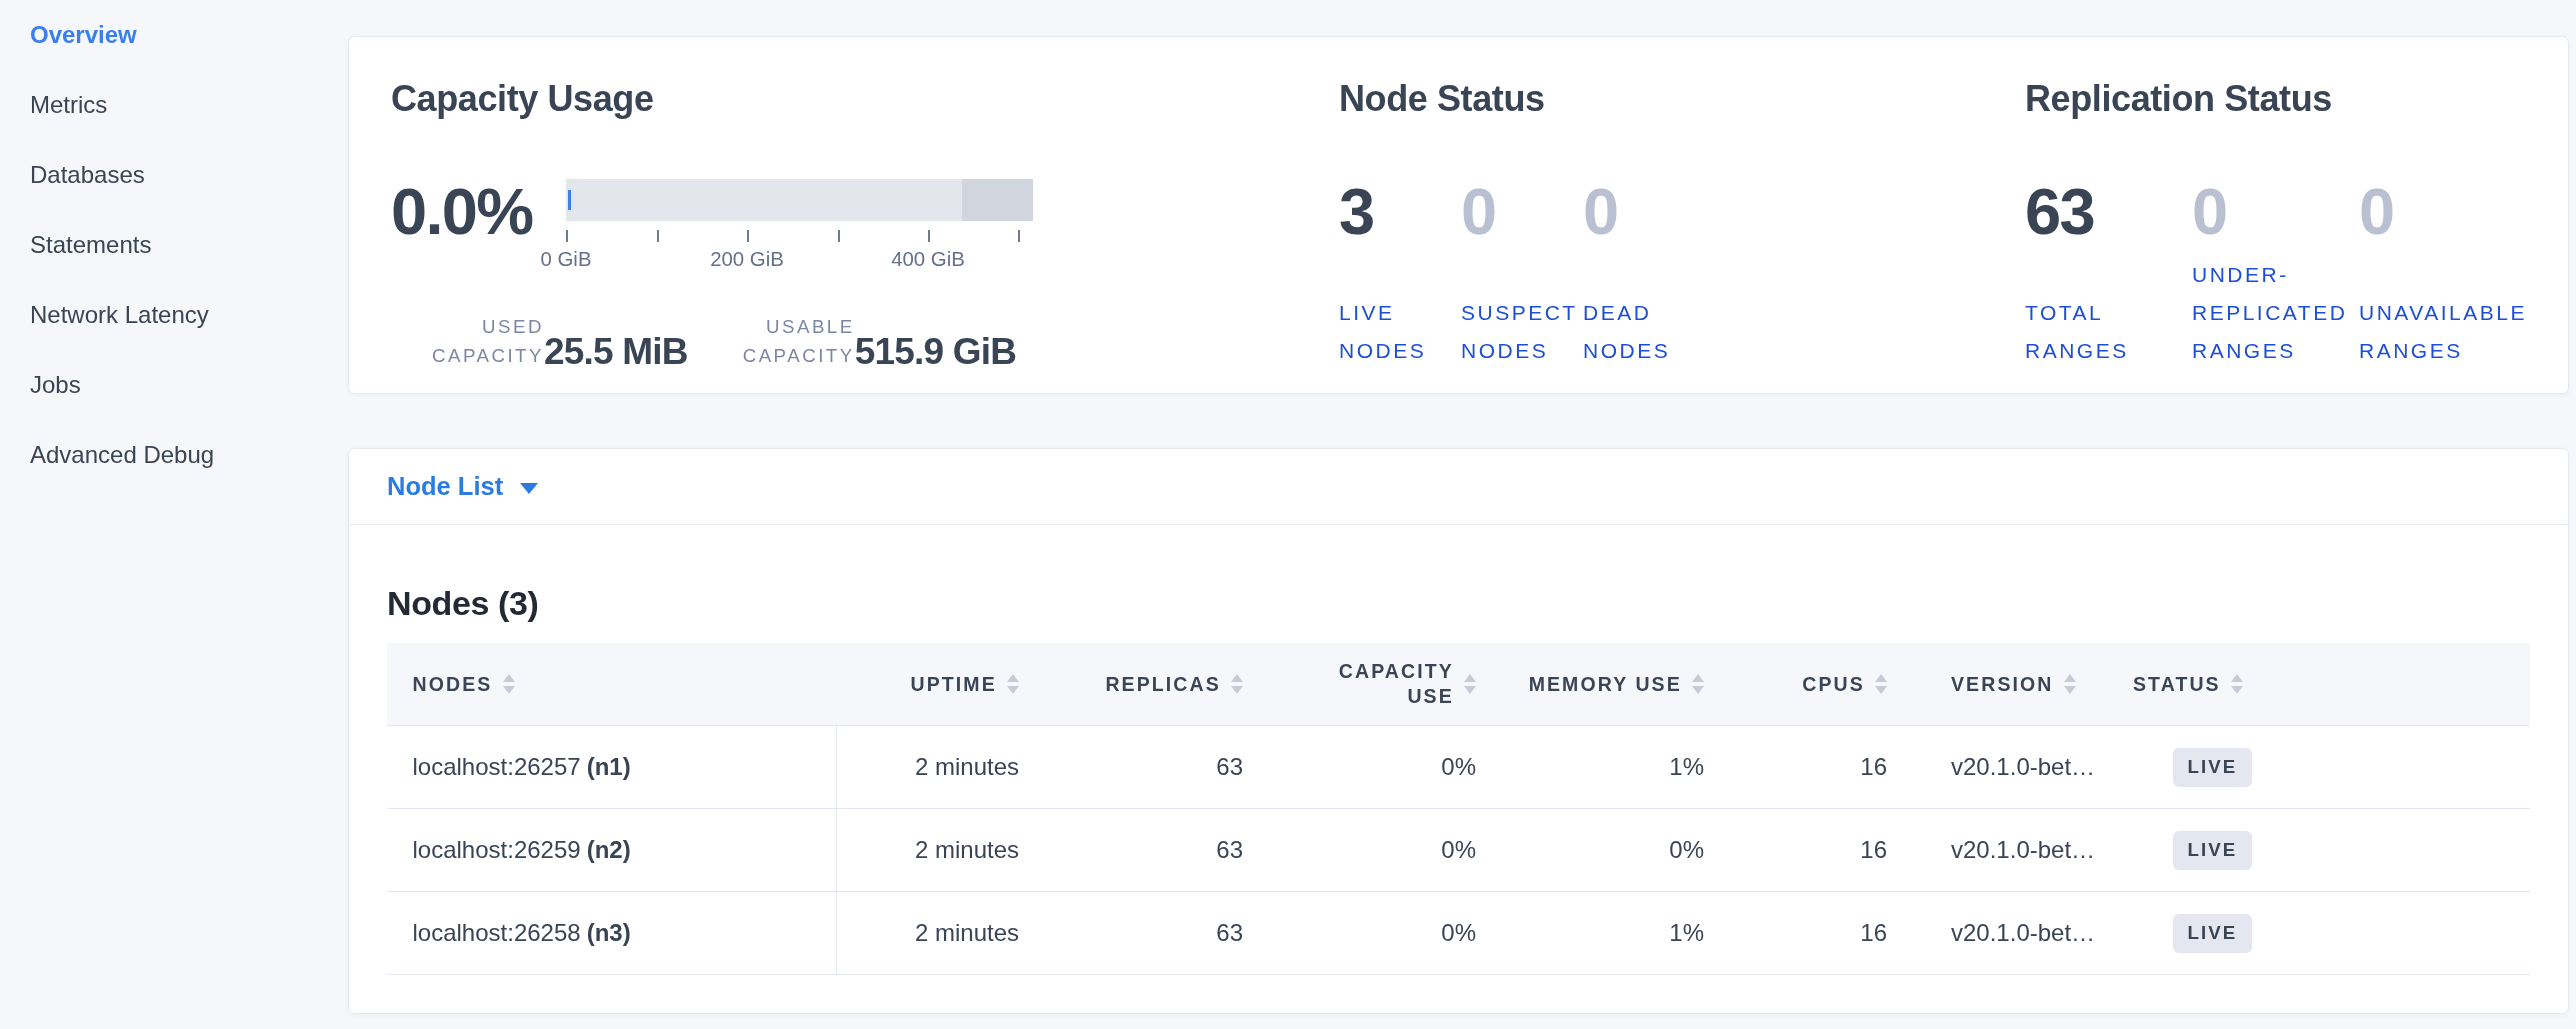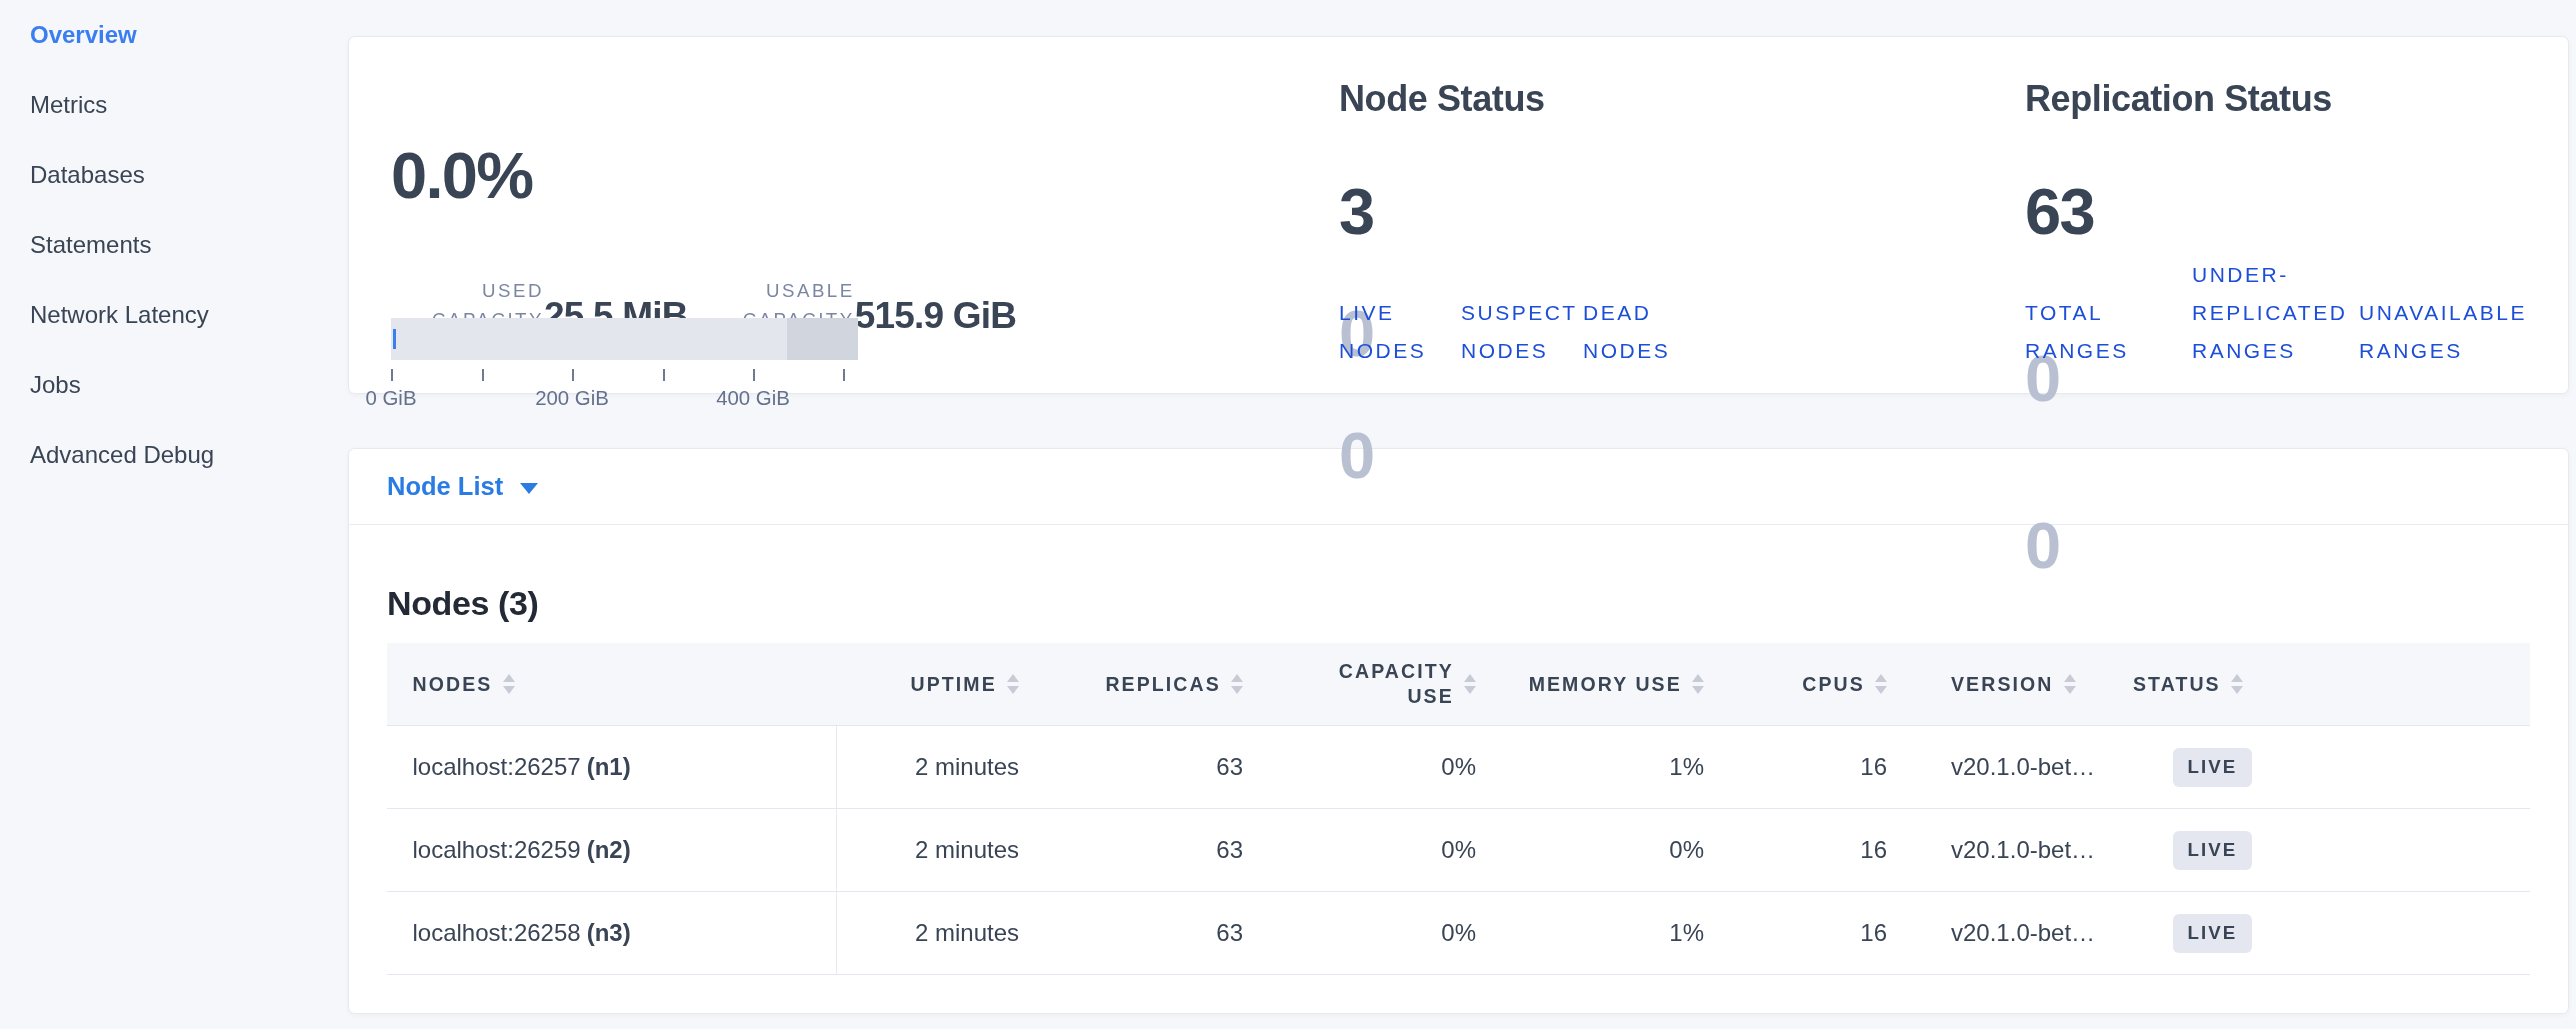--- a/index.html
+++ b/index.html
@@ -30,21 +30,21 @@
     box-shadow:0 1.7px 5.1px rgba(60,70,100,0.04);
   }
 
   
   .summary-card { margin-top:36px; height:358px; display:flex; padding:44px 42px 0 42px; }
   .panel h2 { font-size:36px; font-weight:700; letter-spacing:-0.4px; color:#394455; line-height:36px; }
   .panel-capacity   { flex:0 0 948px; }
   .panel-nodestatus { flex:0 0 686px;  }
   .panel-replication{ flex:1 1 auto;   }
 
-  .value-row { display:flex; height:65px; margin-top:62px;flex-direction:column; }
+  .value-row { display:flex; height:65px; margin-top:62px; }
   .big-num { font-size:65px; line-height:65px; font-weight:600; letter-spacing:-1.7px; color:#394455; }
   .big-num.dim { color:#b9c0d2; }
 
   .slot-n { width:122px; flex:0 0 122px; }
   .slot-r { width:167px; flex:0 0 167px; }
 
   .metric-labels { display:flex; height:58px; align-items:flex-end; margin-top:68px; }
   .metric-label {
     font-size:21px; letter-spacing:2.5px; line-height:38px;
     color:#1d4ed8; text-transform:uppercase;
@@ -144,20 +144,21 @@
       <a class="nav-item">Jobs</a>
       <a class="nav-item">Advanced Debug</a>
     </nav>
   </aside>
 
   <main>
 
     <section class="card summary-card">
 
       <div class="panel panel-capacity">
+        <h2>Capacity Usage</h2>
         <div class="value-row">
           <div class="big-num big-pct">0.0%</div>
           <div class="chart">
             <div class="bar" id="cap-bar" style="width: 467px;">
               <div class="bar-used" id="cap-bar-used" style="width: 3.4px;"></div>
               <div class="bar-dark" id="cap-bar-dark" style="width: 71px;"></div>
             </div>
             <div class="ticks" id="cap-ticks">
                 <span class="tick" style="left: 0px;"></span>
                 <span class="tick" style="left: 91px;"></span>

